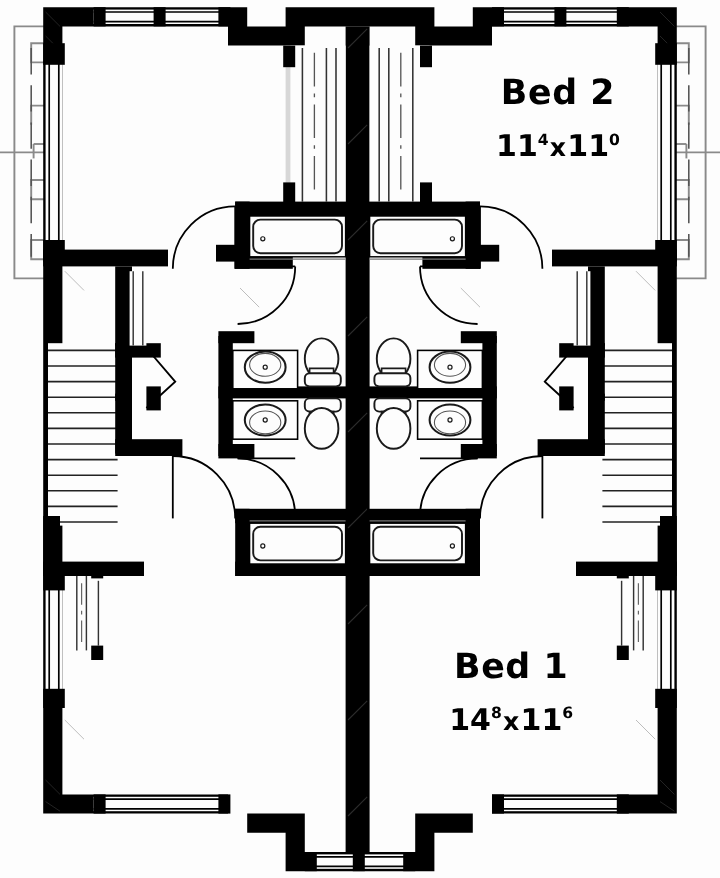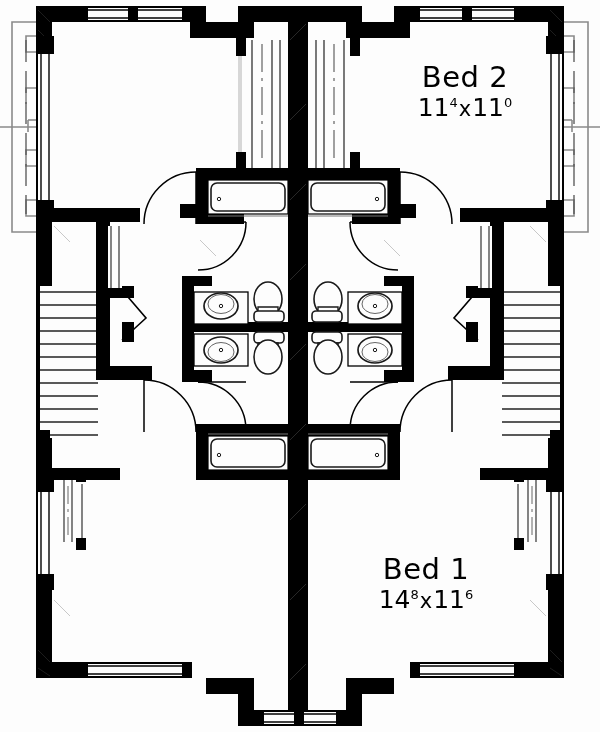--- a/index.html
+++ b/index.html
@@ -25,29 +25,29 @@
   .room-label {
     position: absolute;
     text-align: center;
     color: #000;
     font-family: "DejaVu Sans", sans-serif;
     white-space: nowrap;
     user-select: none;
   }
   .room-name {
     font-size: 29px;
-    font-weight: 400;
+    font-weight: 700;
     letter-spacing: 0.5px;
     line-height: 1.05;
   }
   .room-dims {
     font-size: 25px;
-    font-weight: 400;
+    font-weight: 700;
     line-height: 1.15;
-    margin-top: 2px;
+    margin-top: 16px;
   }
   .room-dims sup {
     font-size: 13px;
     vertical-align: super;
     line-height: 0;
   }
   .dim-x {
     font-size: 21px;
     padding: 0 1px;
   }
@@ -473,20 +473,20 @@
 
   </svg>
 
   <div class="room-label" style="left: 385px; top: 62px; width: 160px;">
     <div class="room-name">Bed 2</div>
     <div class="room-dims">
       <span>11</span><sup>4</sup><span class="dim-x">x</span><span>11</span><sup>0</sup>
     </div>
   </div>
 
-  <div class="room-label" style="left: 346px; top: 554px; width: 160px;">
+  <div class="room-label" style="left: 346px; top: 540px; width: 160px;">
     <div class="room-name">Bed 1</div>
     <div class="room-dims">
       <span>14</span><sup>8</sup><span class="dim-x">x</span><span>11</span><sup>6</sup>
     </div>
   </div>
 
 </div>
 
 </body></html>

